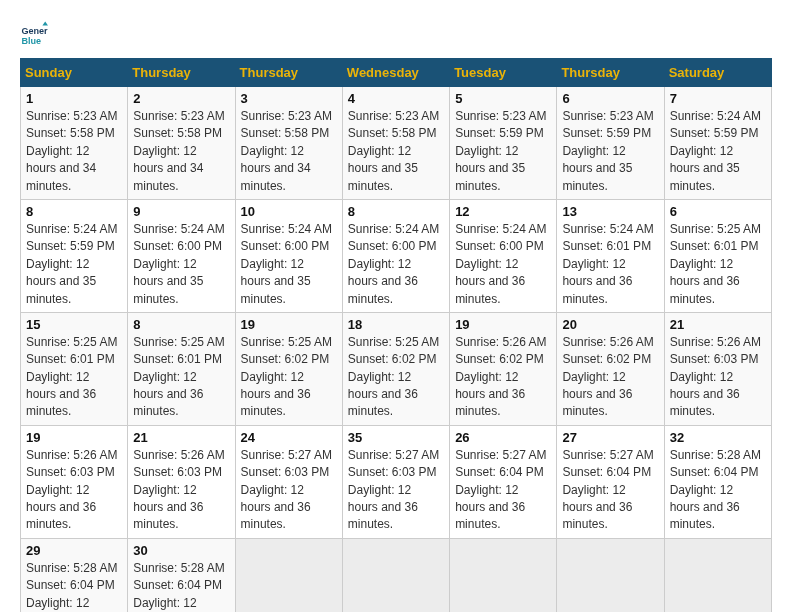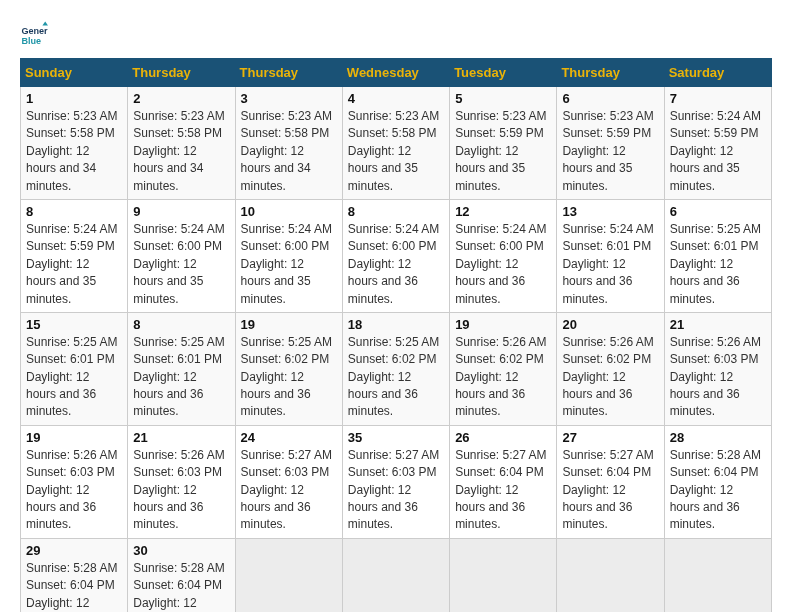--- a/index.html
+++ b/index.html
@@ -225,21 +225,21 @@
         </td>
         <td>
           <span class="day-number">26</span>
           <span class="day-detail">Sunrise: 5:27 AM<br>Sunset: 6:04 PM<br>Daylight: 12 hours and 36 minutes.</span>
         </td>
         <td>
           <span class="day-number">27</span>
           <span class="day-detail">Sunrise: 5:27 AM<br>Sunset: 6:04 PM<br>Daylight: 12 hours and 36 minutes.</span>
         </td>
         <td>
-          <span class="day-number">28</span>
+          <span class="day-number">32</span>
           <span class="day-detail">Sunrise: 5:28 AM<br>Sunset: 6:04 PM<br>Daylight: 12 hours and 36 minutes.</span>
         </td>
       </tr>
       <tr class="last-row">
         <td>
           <span class="day-number">29</span>
           <span class="day-detail">Sunrise: 5:28 AM<br>Sunset: 6:04 PM<br>Daylight: 12 hours and 36 minutes.</span>
         </td>
         <td>
           <span class="day-number">30</span>

